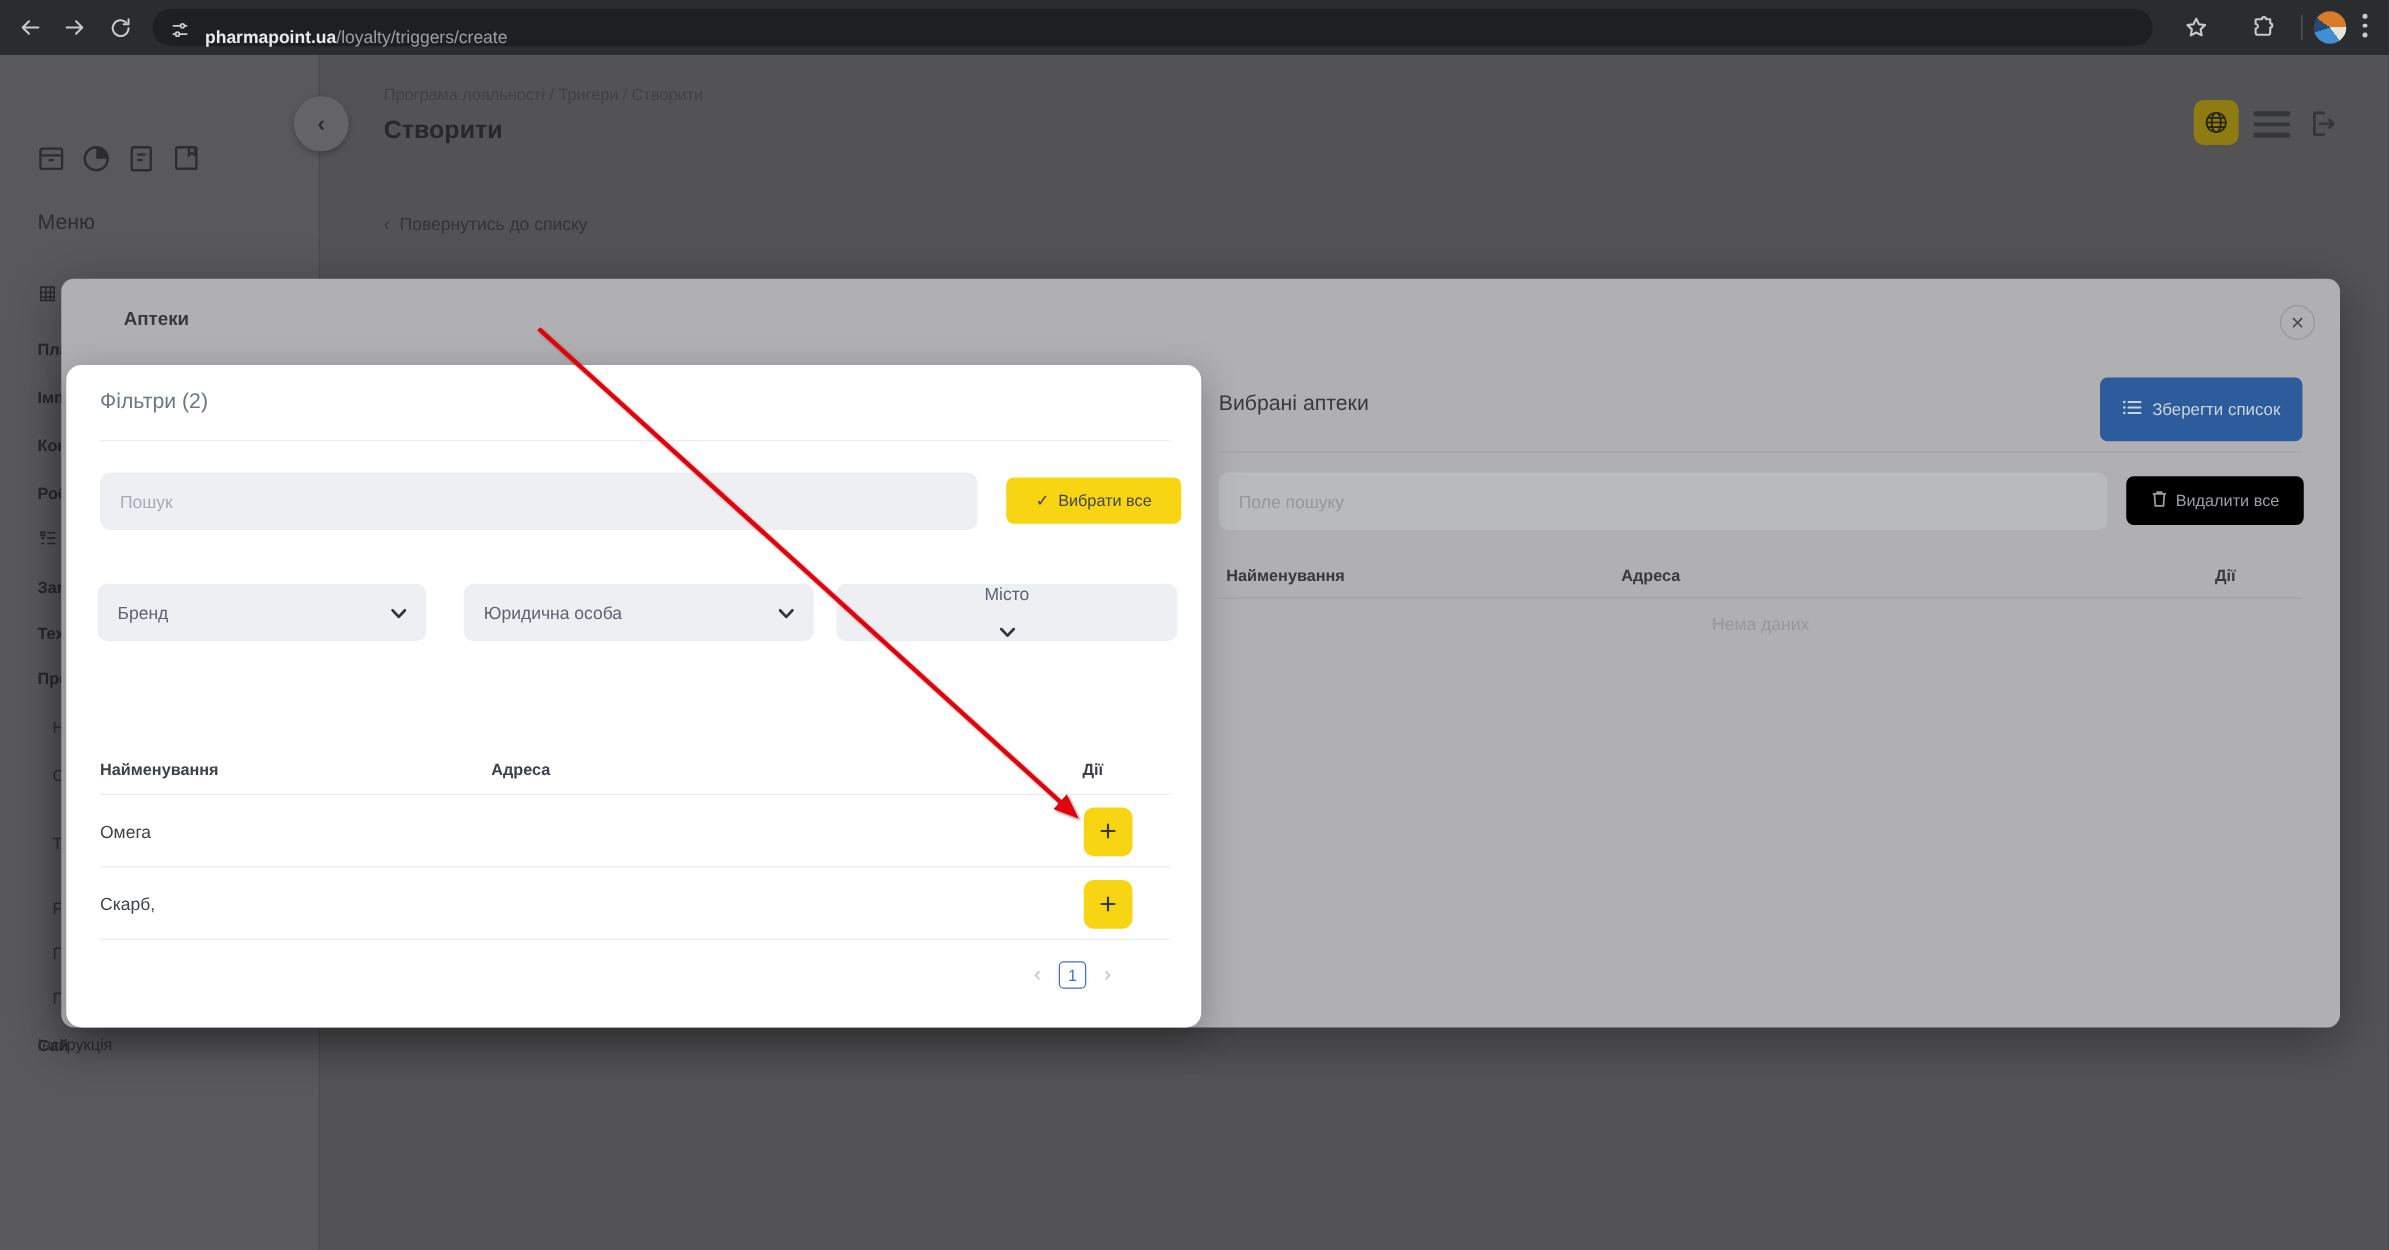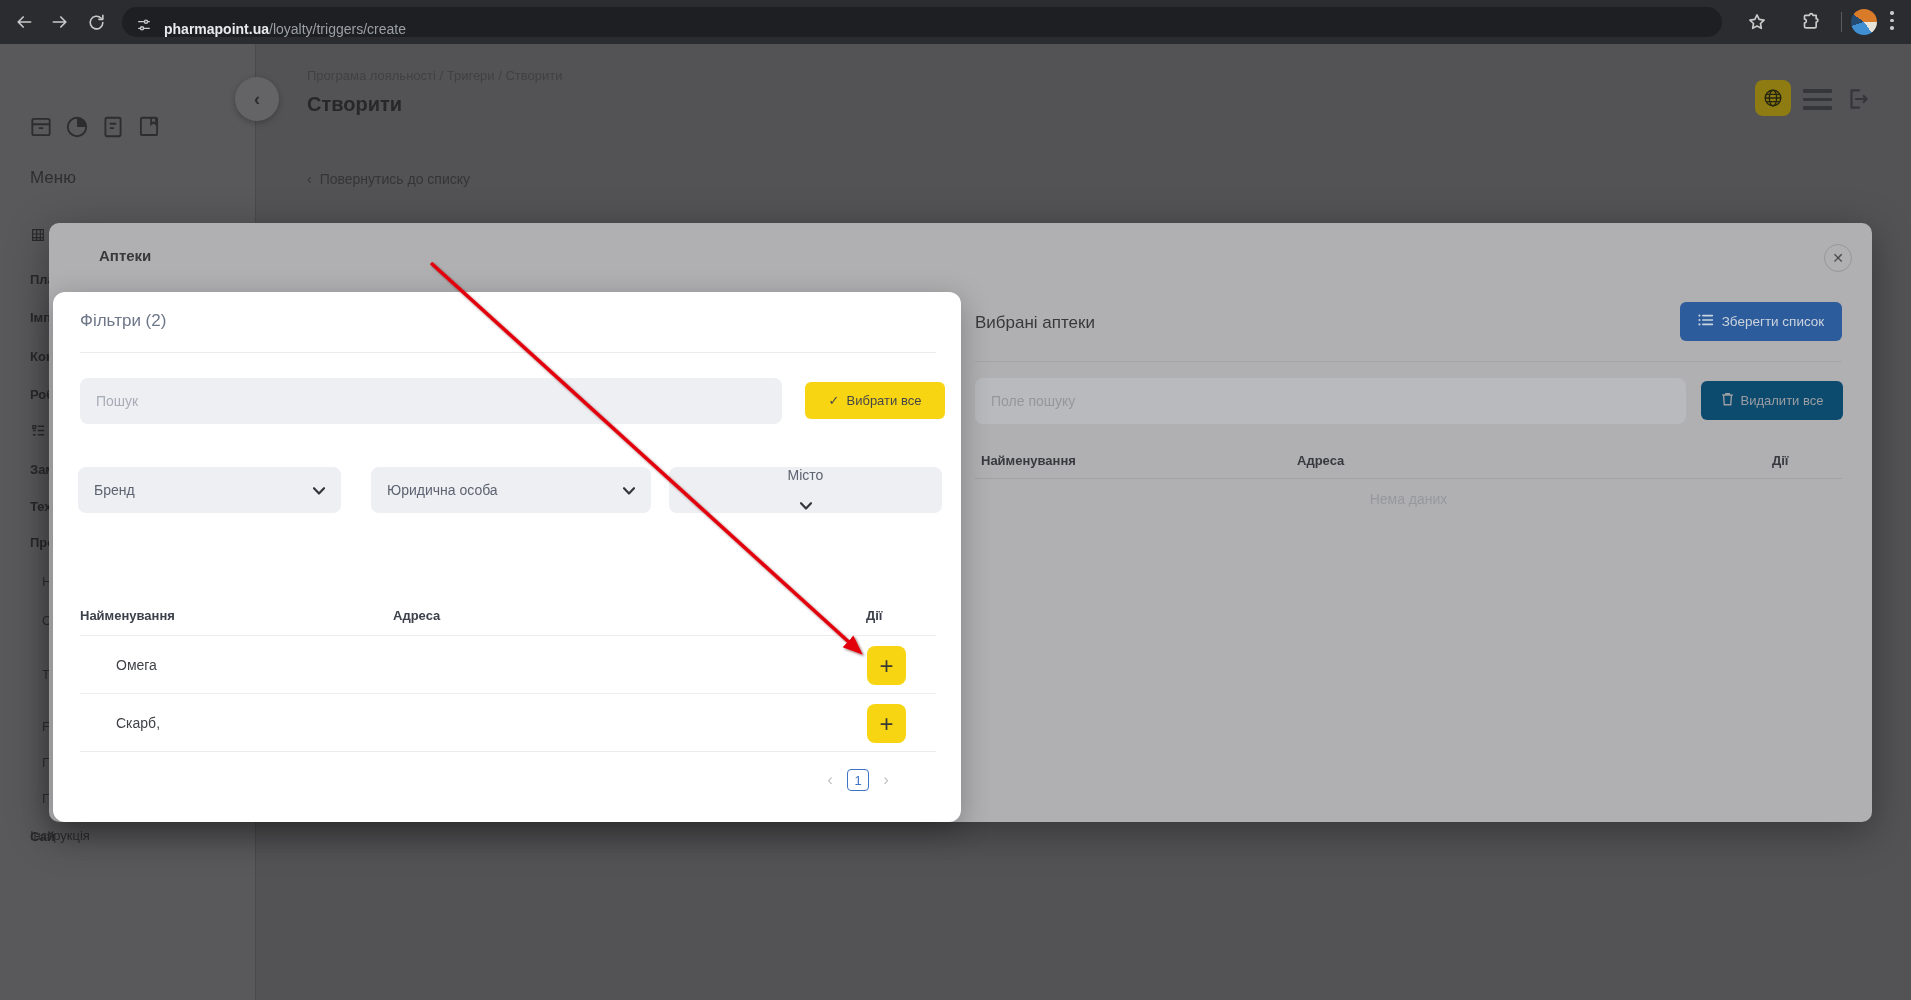--- a/index.html
+++ b/index.html
@@ -50,28 +50,28 @@
 
   
   #modal { position:absolute; left:49px; top:223px; width:1823px; height:599px; background:#b0b0b2;
     border-radius:10px; z-index:20; box-shadow:0 10px 40px rgba(0,0,0,.35); }
   #modal-title { position:absolute; left:50px; top:24px; font-size:15px; font-weight:700; color:#39393b; }
   #modal-close { position:absolute; left:1775px; top:21px; width:28px; height:28px; border-radius:50%;
     border:1px solid #97979a; color:#4b4b4e; font-size:14px; display:flex; align-items:center; justify-content:center; }
 
   
   #sel-title { position:absolute; left:926px; top:90px; font-size:17px; color:#39393c; }
-  #save-btn { position:absolute; left:1631px; top:79px; width:162px; height:39px; background:#2d5c9c; border-radius:6px;
+  #save-btn { position:absolute; left:1631px; top:79px; width:162px; height:51px; background:#2d5c9c; border-radius:6px;
     display:flex; align-items:center; justify-content:center; gap:8px; color:#ccd4de; font-size:13.5px; }
   #save-btn svg { stroke:#ccd4de; fill:#ccd4de; }
   #sel-divider { position:absolute; left:926px; top:138px; width:867px; height:1px; background:#a6a6a8; }
   #sel-search { position:absolute; left:926px; top:155px; width:711px; height:46px; background:#b9babd; border:none;
     border-radius:8px; padding:0 16px; font-size:14px; color:#6d6f73; font-family:"Liberation Sans",sans-serif; }
   #sel-search::placeholder { color:#95979b; opacity:1; }
-  #del-btn { position:absolute; left:1652px; top:158px; width:142px; height:39px; background:#0c4a6e; border-radius:6px;
+  #del-btn { position:absolute; left:1652px; top:158px; width:142px; height:39px; background:#000000; border-radius:6px;
     display:flex; align-items:center; justify-content:center; gap:7px; color:#9b9ea3; font-size:13px; }
   #del-btn svg { stroke:#9b9ea3; fill:none; stroke-width:1.6; }
   .sel-th { position:absolute; top:230px; font-size:13px; font-weight:700; color:#37393e; }
   #sel-head-border { position:absolute; left:926px; top:255px; width:867px; height:1px; background:#a2a2a4; }
   #sel-empty { position:absolute; left:926px; top:268px; width:867px; text-align:center; font-size:14px; color:#96989b; }
 
   
   #card { position:absolute; left:53px; top:292px; width:908px; height:530px; background:#ffffff;
     border-radius:12px; z-index:30; box-shadow:0 8px 30px rgba(0,0,0,.28); }
   #filters-title { position:absolute; left:27px; top:19px; font-size:17px; color:#6d7789; }
@@ -85,21 +85,21 @@
     display:flex; align-items:center; justify-content:space-between; padding:0 16px; font-size:14px; color:#5d6370; }
   .dropdown svg { stroke:#33373d; fill:none; stroke-width:2.2; stroke-linecap:round; stroke-linejoin:round; }
   #dd-brand   { left:25px;  top:175px; width:263px; }
   #dd-legal   { left:318px; top:175px; width:280px; }
   #dd-city    { left:616px; top:175px; width:273px;flex-direction:column; }
   #dd-region  { left:25px;  top:242px; width:263px; }
   #flt-thead { position:absolute; left:27px; top:308px; width:856px; height:36px; border-bottom:1px solid #ececec; }
   .flt-th { position:absolute; top:8px; font-size:13px; font-weight:700; color:#3c414b; }
   .flt-row { position:absolute; left:27px; width:856px; height:58px; border-bottom:1px solid #ececec; }
   #row-0 { top:344px; }  #row-1 { top:402px; }
-  .row-name { position:absolute; left:0; top:21px; font-size:14px; color:#3f4246;margin-left:36px; }
+  .row-name { position:absolute; left:0; top:21px; font-size:14px; color:#3f4246; }
   .add-btn { position:absolute; left:787px; top:10px; width:39px; height:39px; background:#f7d513; border-radius:8px;
     display:flex; align-items:center; justify-content:center; font-size:24px; font-weight:400; color:#3a3a35; line-height:1; }
   #pagination { position:absolute; left:770px; top:477px; display:flex; align-items:center; gap:10px; }
   .pg-arrow { font-size:17px; color:#c3c3c5; width:14px; text-align:center; }
   #pg-active { width:22px; height:22px; border:1px solid #3f74c4; border-radius:4px; color:#3f74c4;
     font-size:13px; display:flex; align-items:center; justify-content:center; }
 
   
   #arrow-svg { position:absolute; left:0; top:0; width:1911px; height:1000px; z-index:40; pointer-events:none; }
 </style>

